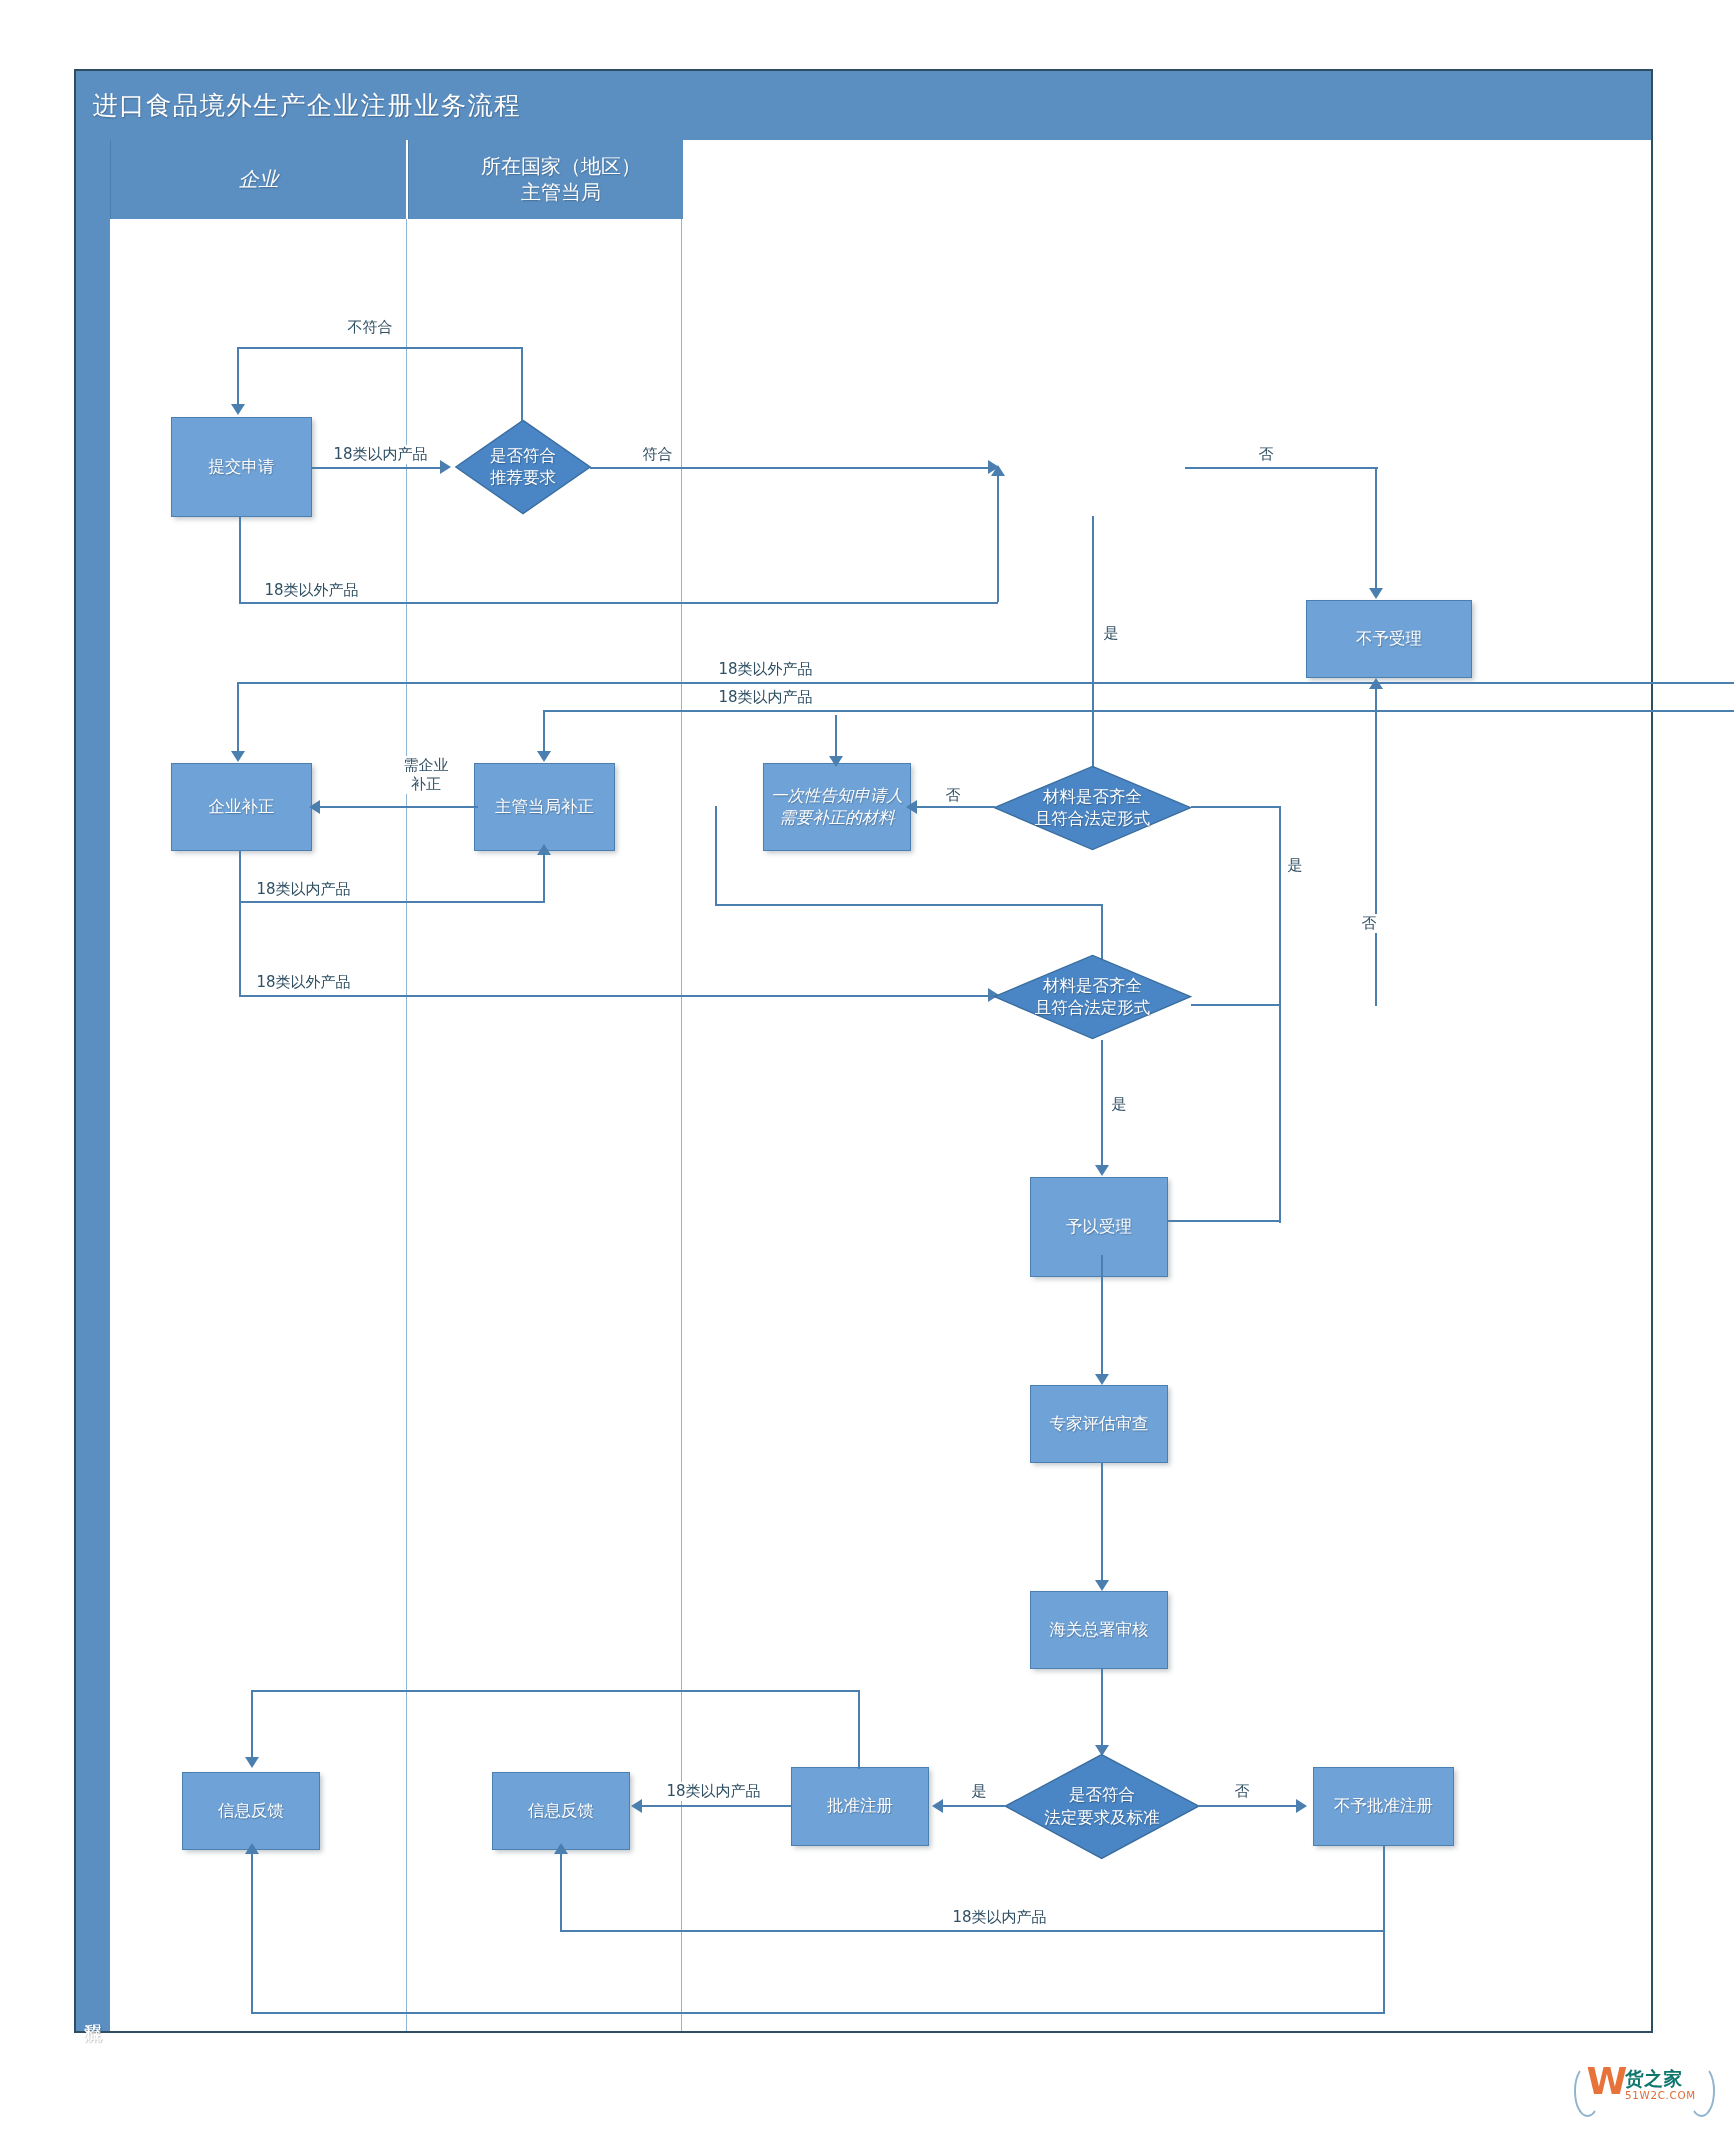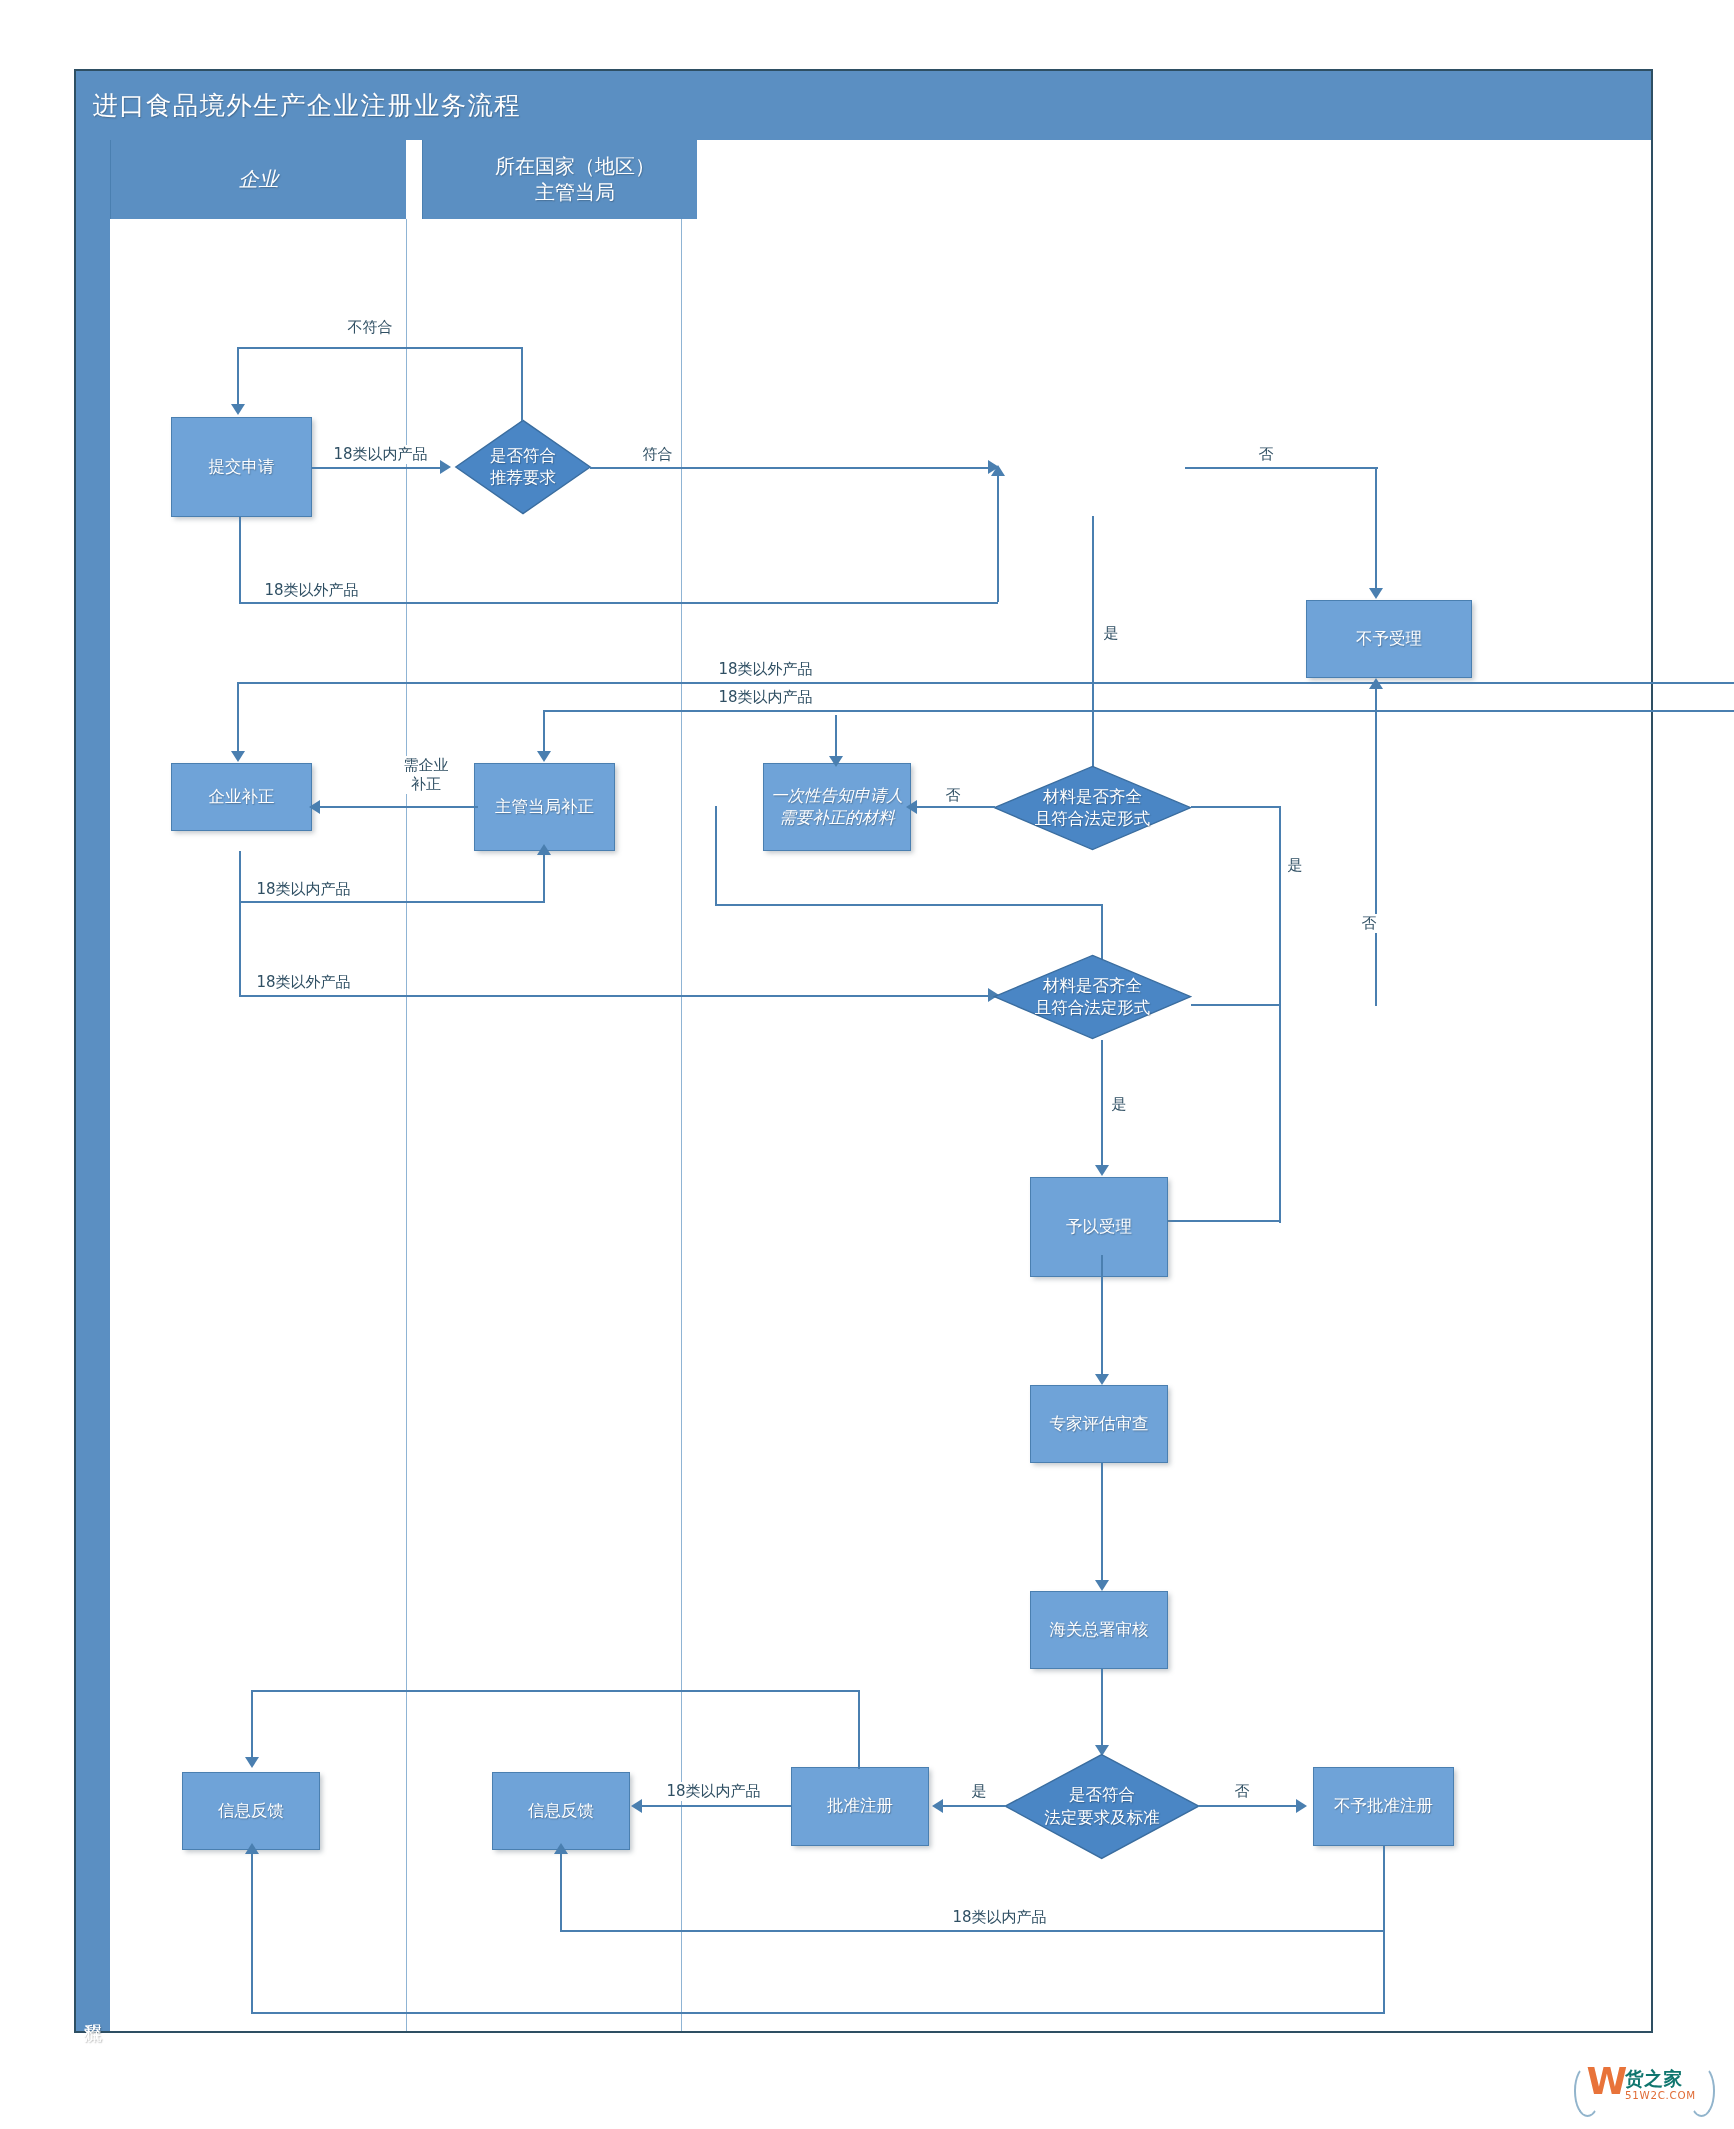--- a/index.html
+++ b/index.html
@@ -24,21 +24,21 @@
     text-shadow:0.7px 0.7px 1.4px rgba(0,0,0,.28);
   }
   .lane-head{
     position:absolute;top:140px;height:79px;background:#5b8fc2;color:#fff;
     display:flex;align-items:center;justify-content:center;text-align:center;
     font-size:20px;line-height:1.28;box-sizing:border-box;
     text-shadow:0.7px 0.7px 1.4px rgba(0,0,0,.25);
   }
   .lane-head.h0{left:76px;width:34px;}         
   .lane-head.h1{left:110px;width:296px;border-left:1.4px solid #4a7fb0;font-style:italic;}
-  .lane-head.h2{left:422px;width:275px;border-left:1.4px solid #4a7fb0;padding-left:30px;}
+  .lane-head.h2{left:408px;width:275px;border-left:1.4px solid #4a7fb0;padding-left:30px;}
   .lane-head.h3{left:681px;width:971px;border-left:1.4px solid #4a7fb0;}
 
   
   .spine{
     position:absolute;left:76px;top:140px;width:34px;height:1891px;
     background:#5b8fc2;box-sizing:border-box;
   }
   .spine span{
     position:absolute;left:50%;bottom:19px;transform:translateX(-50%);
     writing-mode:vertical-rl;color:#fff;font-size:18px;letter-spacing:1.4px;
@@ -157,21 +157,21 @@
 
   <div class="h" style="left:1185px;top:467px;width:193px;"></div>
   <div class="v" style="left:1375px;top:467px;height:122px;"></div>
   <div class="arw d" style="left:1369px;top:588px;"></div>
   <div class="elab" style="left:1255px;top:445px;">否</div>
 
   <div class="v" style="left:1092px;top:516px;height:260px;"></div>
   <div class="arw d" style="left:1086px;top:770px;"></div>
   <div class="elab" style="left:1100px;top:624px;">是</div>
 
-  <div class="node proc" style="left:171px;top:763px;width:141px;height:68px;">
+  <div class="node proc" style="left:171px;top:763px;width:141px;height:88px;">
     <span>企业补正</span>
   </div>
 
   <div class="node proc" style="left:474px;top:763px;width:141px;height:88px;">
     <span>主管当局补正</span>
   </div>
 
   <div class="node proc" style="left:763px;top:763px;width:148px;height:88px;font-style:italic;">
     <div>
       <div>一次性告知申请人</div>

